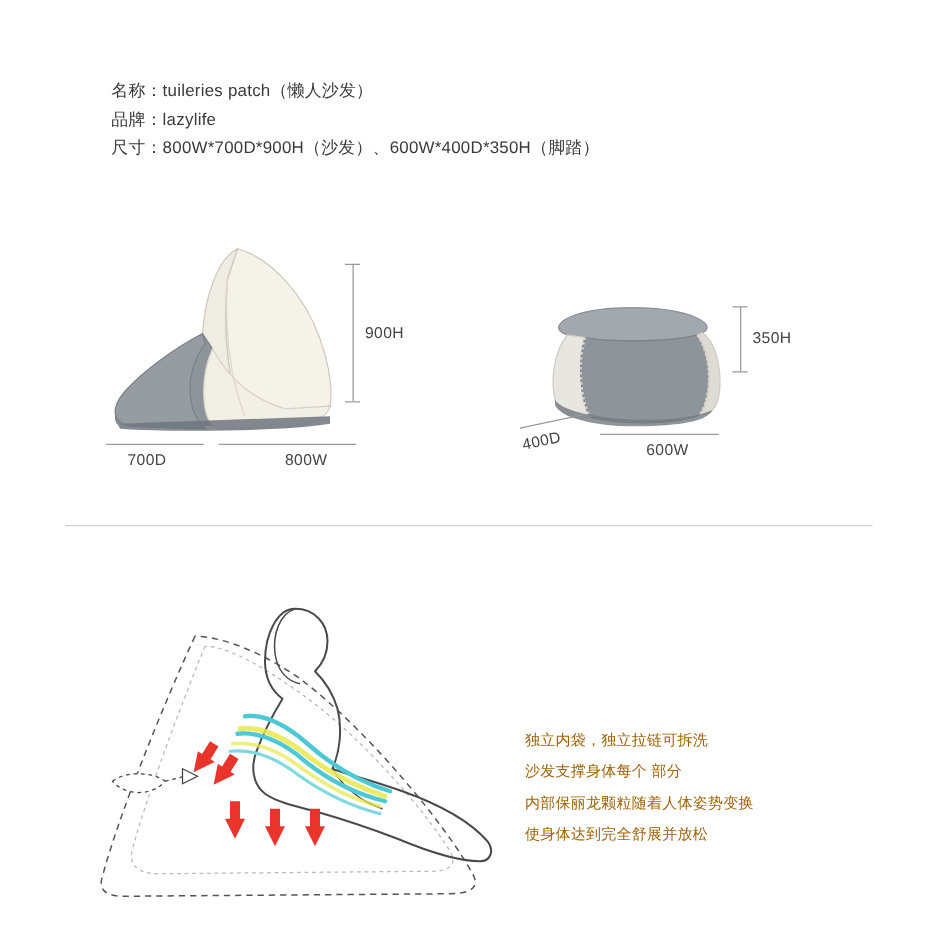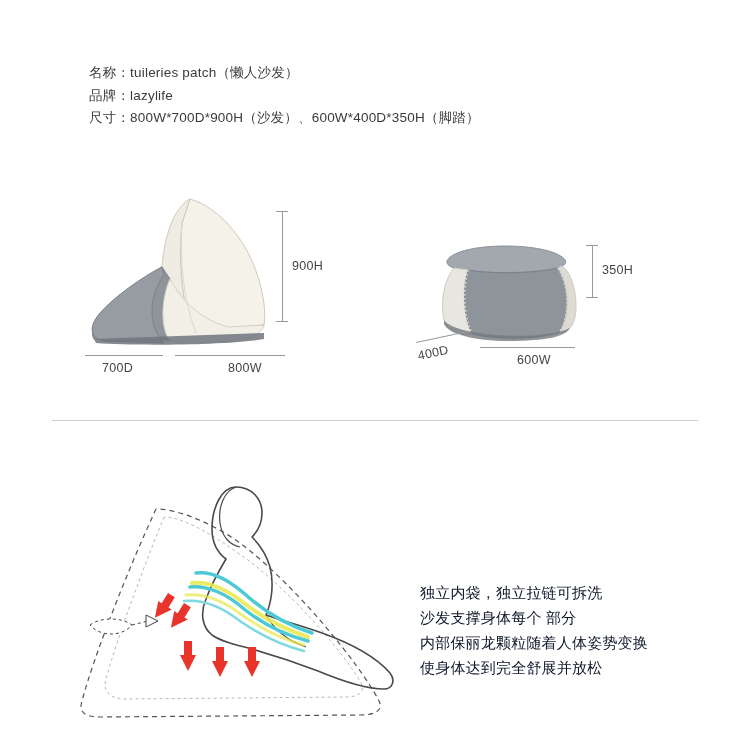--- a/index.html
+++ b/index.html
@@ -100,23 +100,23 @@
   }
 
   
   .features {
     position: absolute;
     left: 420px;
     top: 580px;
     width: 300px;
   }
   .feature-line {
-    font-size: 15px;
+    font-size: 12px;
     line-height: 25px;
-    color: #0f172a;
+    color: #a16207;
     letter-spacing: .2px;
     white-space: nowrap;
   }
 </style>
 </head>
 <body>
 
 <div class="page">
 
   <div class="spec-block">

